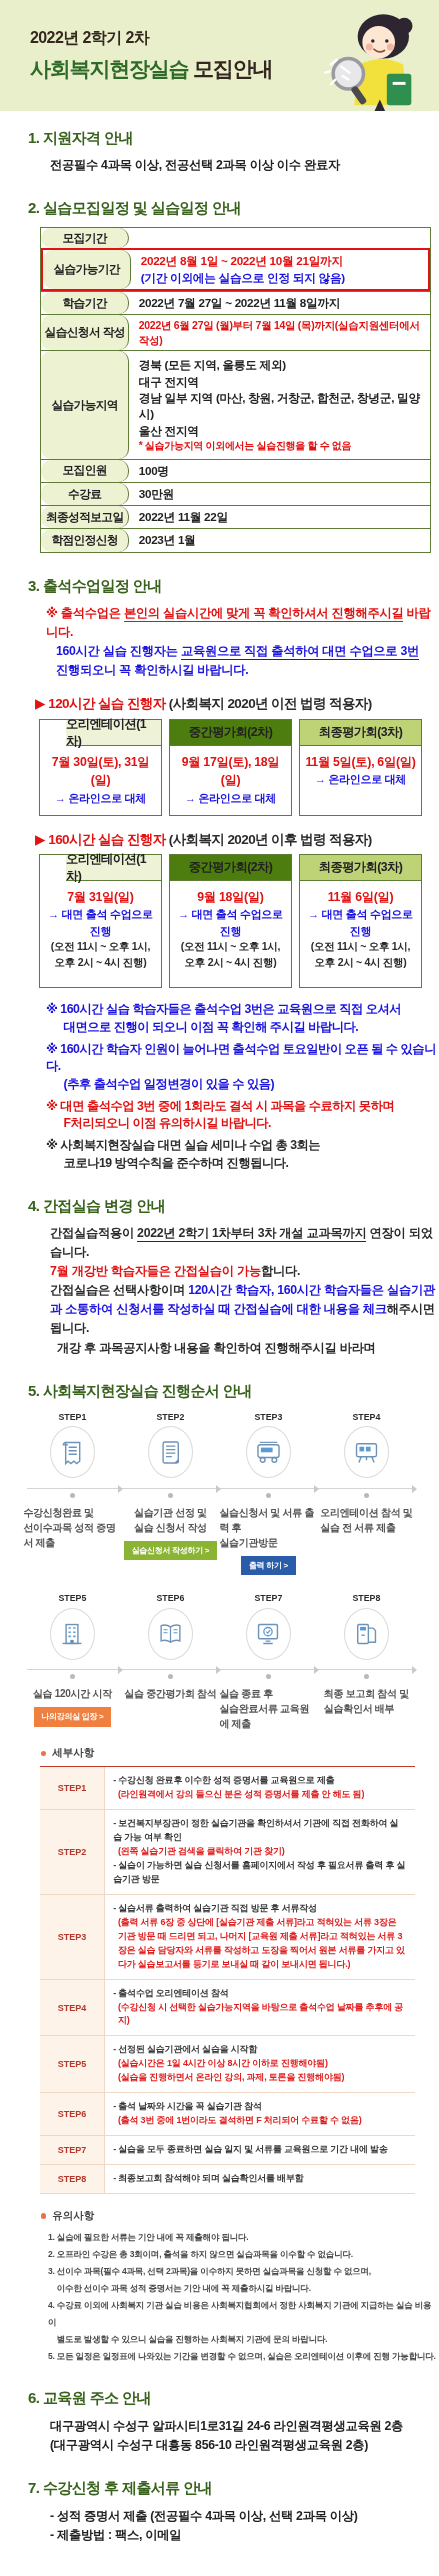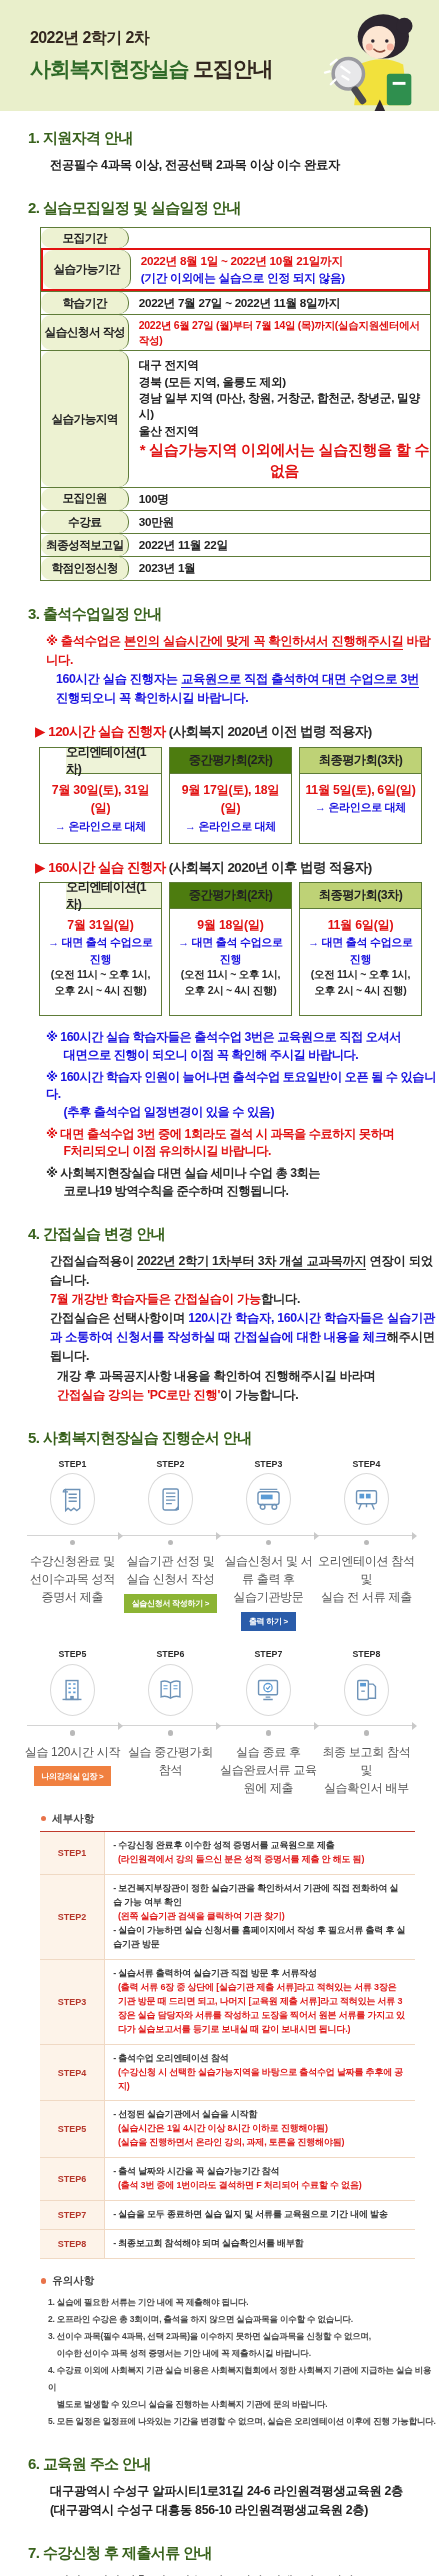--- a/index.html
+++ b/index.html
@@ -47,21 +47,21 @@
   .notes p .cont{display:block;padding-left:17.6px;}
   
   .steps-row{position:relative;display:flex;margin:10.5px 0 3.5px 23.4px;width:393px;}
   .track{position:absolute;left:3.5px;right:3.5px;top:76px;height:1.2px;background:#d4d4d4;}
   .tri{position:absolute;top:73px;width:0;height:0;border:4.1px solid transparent;border-left:5.9px solid #c9c9c9;}
   .scell{width:98px;display:flex;flex-direction:column;align-items:center;position:relative;}
   .step-id{font-size:8.8px;font-weight:bold;color:#2b2b2b;letter-spacing:0;}
   .oval{width:43px;height:50px;border:1.2px solid #dadada;border-radius:50%;margin-top:4.7px;
         display:flex;align-items:center;justify-content:center;background:#fff;}
   .dot{width:5.3px;height:5.3px;border-radius:50%;background:#b9b9b9;margin-top:14.6px;}
-  .cap{margin-top:7px;font-size:12px;font-weight:normal;color:#555;text-align:center;line-height:1.5;letter-spacing:-0.3px;}
+  .cap{margin-top:7px;font-size:10px;font-weight:bold;color:#555;line-height:1.5;letter-spacing:-0.3px;}
   .btn{margin-top:5.9px;border:none;color:#fff;font-size:8px;font-weight:bold;
        padding:4.1px 7.6px;border-radius:0;cursor:pointer;font-family:inherit;letter-spacing:-0.3px;}
   .btn.green{background:#8cb434;} .btn.blue{background:#2a5caa;} .btn.orange{background:#f08040;}
   .bullet-h{display:flex;align-items:center;margin:15px 0 5.9px 41px;font-size:10.5px;font-weight:bold;color:#444;}
   .bullet-h .b{width:5.3px;height:5.3px;border-radius:50%;background:#e8734a;margin-right:5.9px;}
   .det{margin:0 0 0 40px;width:375px;border-top:1.8px solid #c0392b;}
   .drow{display:flex;border-bottom:0.9px solid #f0d9c4;background:#fff;}
   .dlabel{flex:0 0 64px;background:#fdf3e9;color:#b5372c;font-size:9px;font-weight:bold;
           display:flex;align-items:center;justify-content:center;border-right:0.9px solid #f0d9c4;}
   .dbody{flex:1;padding:7px 8.2px;font-size:9px;font-weight:bold;color:#3a3a3a;line-height:1.55;letter-spacing:-0.2px;}
@@ -119,25 +119,25 @@
     <div class="tlabel">학습기간</div>
     <div class="tval">2022년 7월 27일 ~ 2022년 11월 8일까지</div>
   </div>
   <div class="trow">
     <div class="tlabel">실습신청서 작성</div>
     <div class="tval red" style="font-size:10.5px;">2022년 6월 27일 (월)부터 7월 14일 (목)까지(실습지원센터에서 작성)</div>
   </div>
   <div class="trow">
     <div class="tlabel">실습가능지역</div>
     <div class="tval" style="padding-top:5.9px;padding-bottom:5.9px;">
+      <div>경북 (모든 지역, 울릉도 제외)</div>
       <div>대구 전지역</div>
-      <div>경북 (모든 지역, 울릉도 제외)</div>
       <div>경남 일부 지역 (마산, 창원, 거창군, 합천군, 창녕군, 밀양시)</div>
       <div>울산 전지역</div>
-      <div class="red" style="font-size:15px;text-align:center;">* 실습가능지역 이외에서는 실습진행을 할 수 없음</div>
+      <div class="red" style="font-size:10px;">* 실습가능지역 이외에서는 실습진행을 할 수 없음</div>
     </div>
   </div>
   <div class="trow">
     <div class="tlabel">모집인원</div>
     <div class="tval">100명</div>
   </div>
   <div class="trow">
     <div class="tlabel">수강료</div>
     <div class="tval">30만원</div>
   </div>
@@ -222,21 +222,20 @@
   <p class="red"><span>※ 대면 출석수업 3번 중에 1회라도 결석 시 과목을 수료하지 못하며</span><span class="cont">F처리되오니 이점 유의하시길 바랍니다.</span></p>
   <p class="k"><span>※ 사회복지현장실습 대면 실습 세미나 수업 총 3회는</span><span class="cont">코로나19 방역수칙을 준수하며 진행됩니다.</span></p>
 </div>
 
 <div class="sec-h">4. 간접실습 변경 안내</div>
 <div class="indent line20">
   <div><span class="k">간접실습적용이 </span><span class="k u">2022년 2학기 1차부터 3차 개설 교과목까지</span><span class="k"> 연장이 되었습니다.</span></div>
   <div><span class="red">7월 개강반 학습자들은 간접실습이 가능</span><span class="k">합니다.</span></div>
   <div><span class="k">간접실습은 선택사항이며 </span><span class="blue">120시간 학습자, 160시간 학습자들은 실습기관과 소통하여 신청서를 작성하실 때 간접실습에 대한 내용을 체크</span><span class="k">해주시면 됩니다.</span></div>
   <div class="k" style="padding-left:7px;">개강 후 과목공지사항 내용을 확인하여 진행해주시길 바라며</div>
-  <div style="padding-left:7px;"><span class="red">간접실습 강의는 'PC로만 진행'</span><span class="k">이 가능합니다.</span></div>
 </div>
 
 <div class="sec-h">5. 사회복지현장실습 진행순서 안내</div>
 
 <div class="steps-row">
   <div class="track"></div>
   <span class="tri" style="left:24%;"></span>
   <span class="tri" style="left:49%;"></span>
   <span class="tri" style="left:74%;"></span>
   <span class="tri" style="left:99%;"></span>
@@ -393,21 +392,21 @@
       <div class="dlabel">STEP5</div>
     <div class="dbody">
         <div>- 선정된 실습기관에서 실습을 시작함</div>
         <div class="red" style="padding-left:4.7px;">(실습시간은 1일 4시간 이상 8시간 이하로 진행해야됨)</div>
         <div class="red" style="padding-left:4.7px;">(실습을 진행하면서 온라인 강의, 과제, 토론을 진행해야됨)</div>
       </div>
     </div>
   <div class="drow">
       <div class="dlabel">STEP6</div>
     <div class="dbody">
-        <div>- 출석 날짜와 시간을 꼭 실습가능기간 참석</div>
+        <div>- 출석 날짜와 시간을 꼭 실습기관 참석</div>
         <div class="red" style="padding-left:4.7px;">(출석 3번 중에 1번이라도 결석하면 F 처리되어 수료할 수 없음)</div>
       </div>
     </div>
   <div class="drow">
       <div class="dlabel">STEP7</div>
     <div class="dbody">
         <div>- 실습을 모두 종료하면 실습 일지 및 서류를 교육원으로 기간 내에 발송</div>
       </div>
     </div>
   <div class="drow">

